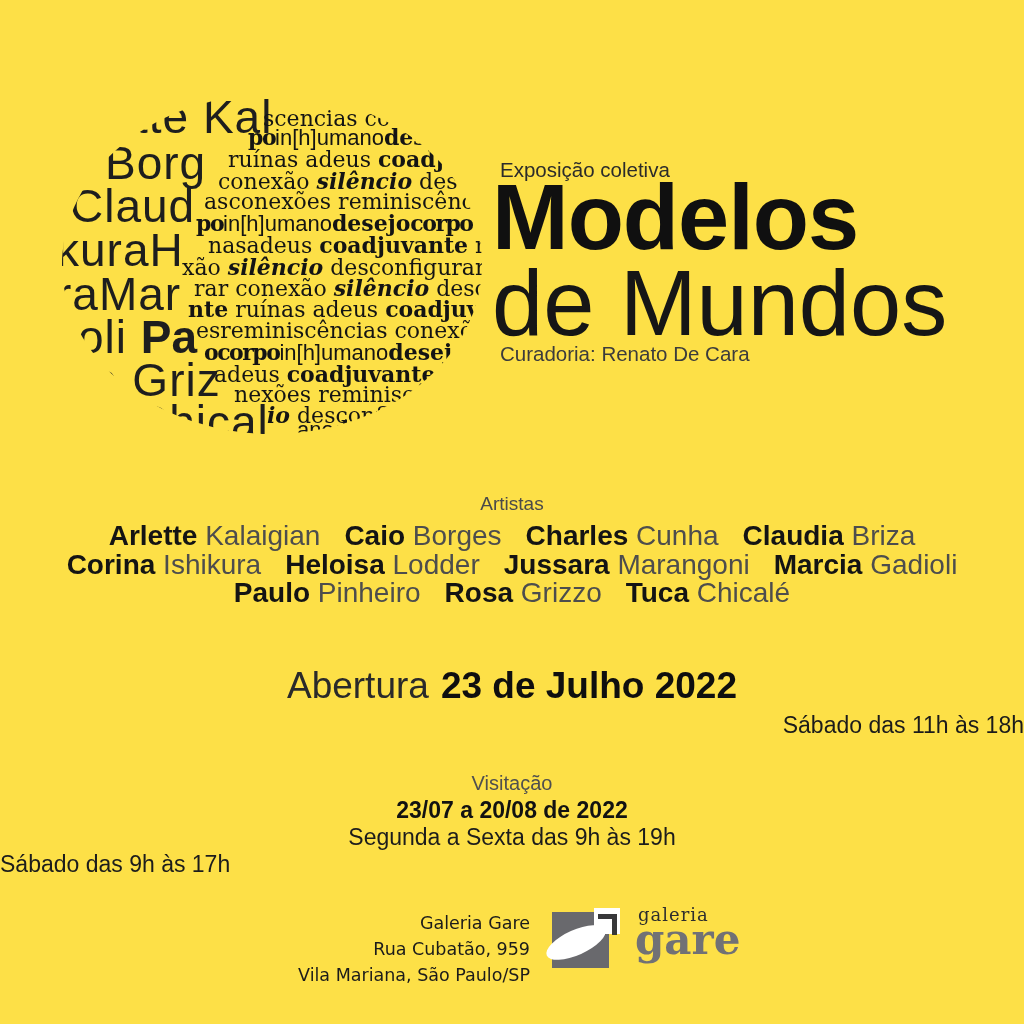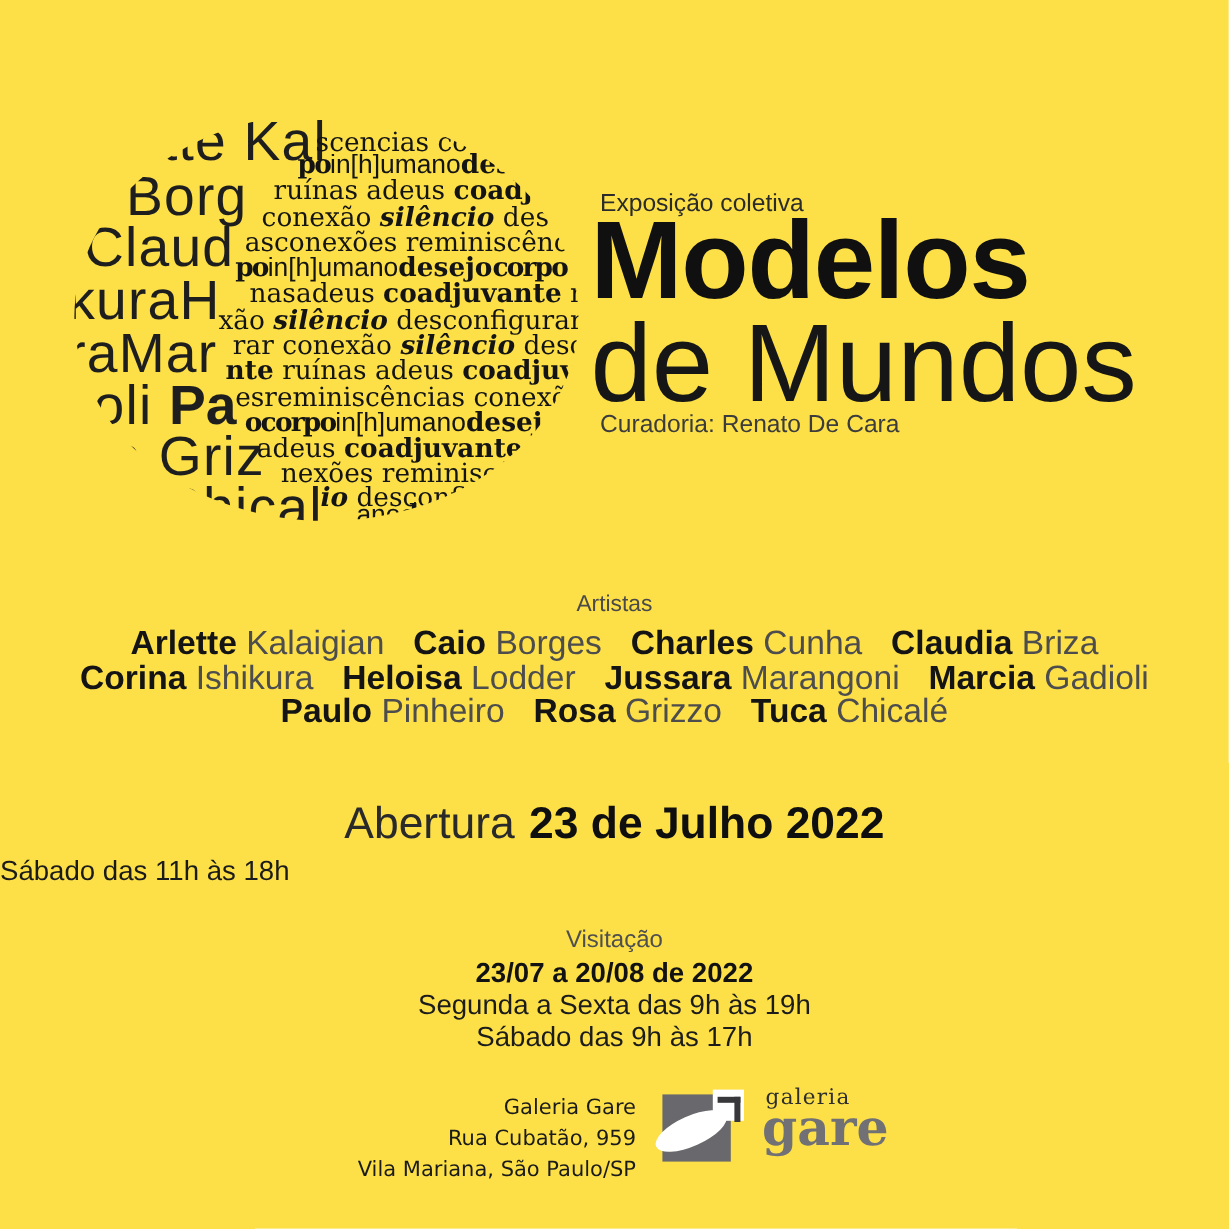--- a/index.html
+++ b/index.html
@@ -36,31 +36,31 @@
   .artist-row{font-size:28px;line-height:28.5px;white-space:nowrap;}
   .artist-pair{display:inline-block;}
   .artist-pair + .artist-pair{margin-left:24px;}
   .artist-first{font-weight:700;color:#141414;}
   .artist-last{font-weight:300;color:#4d4d4d;}
 
   
   .opening{position:absolute;left:0;top:665px;width:100%;text-align:center;font-size:37px;}
   .opening .lbl{font-weight:300;color:#2a2a2a;margin-right:12px;}
   .opening .date{font-weight:800;color:#0f0f0f;}
-  .opening-hours{position:absolute;left:0;top:712px;width:100%;text-align:left;
+  .opening-hours{position:absolute;left:0;top:712px;width:100%;text-align:right;
                  font-size:23px;font-weight:500;color:#1b1b1b;}
 
   
   .visit-heading{position:absolute;left:0;top:772px;width:100%;text-align:center;
                  font-size:20px;font-weight:400;color:#4f4f4f;}
   .visit-period{position:absolute;left:0;top:797px;width:100%;text-align:center;
                 font-size:23px;font-weight:700;color:#121212;}
   .visit-week{position:absolute;left:0;top:824px;width:100%;text-align:center;
               font-size:23px;font-weight:400;color:#1c1c1c;}
-  .visit-sat{position:absolute;left:0;top:851px;width:100%;text-align:center;
+  .visit-sat{position:absolute;left:0;top:851px;width:100%;
              font-size:23px;font-weight:400;color:#1c1c1c;}
 
   
   .address{position:absolute;right:494px;top:910px;text-align:right;
            font-family:"DejaVu Sans",sans-serif;font-size:17.5px;line-height:26px;color:#1b1b1b;}
   .address .gname{font-weight:400;}
   #logo{position:absolute;left:552px;top:904px;width:190px;height:72px;}
   .logo-square{position:absolute;left:0;top:8px;width:57px;height:56px;background:#69696d;}
   .logo-ellipse{position:absolute;left:-8px;top:26px;width:64px;height:25px;background:#ffffff;
                 border-radius:50%;transform:rotate(-24deg);}

